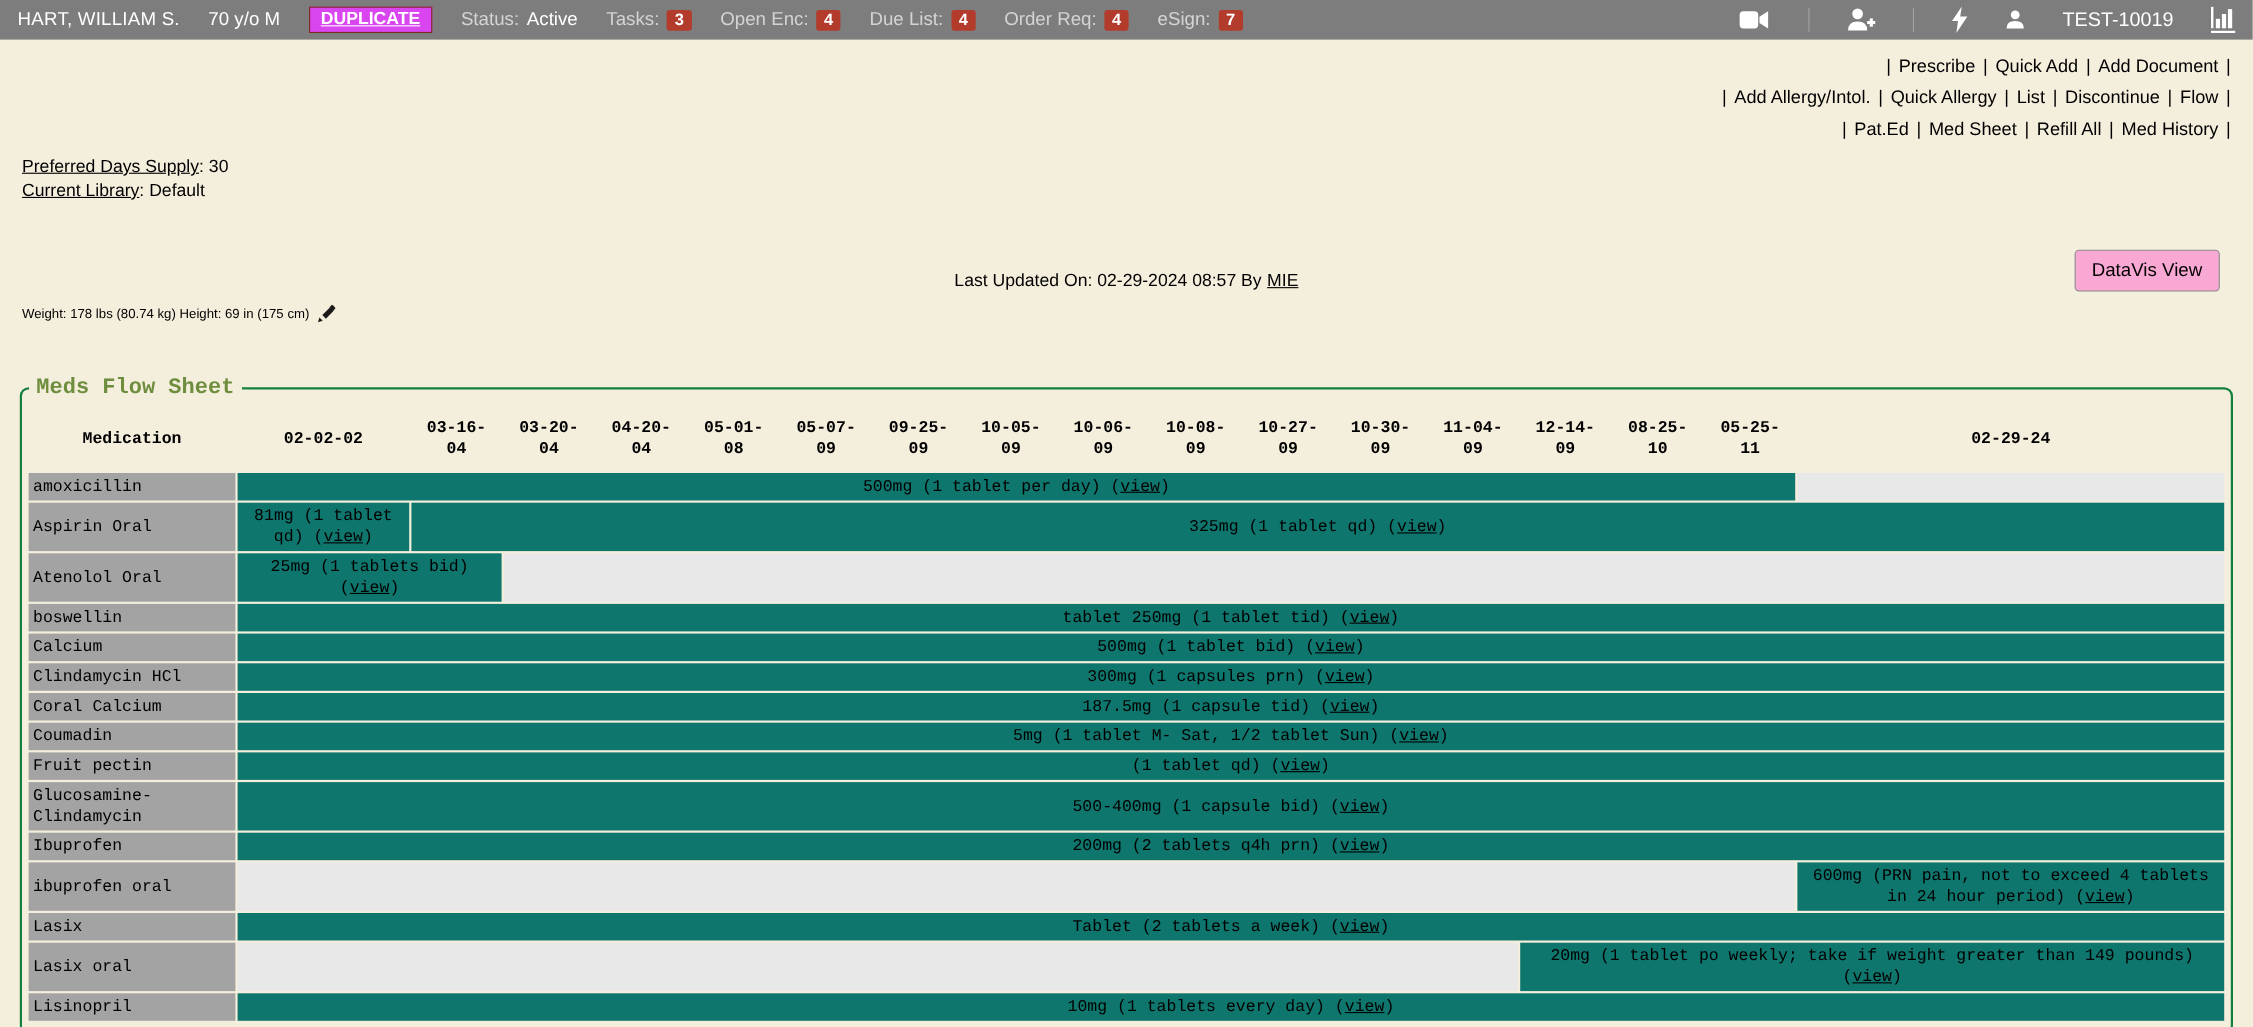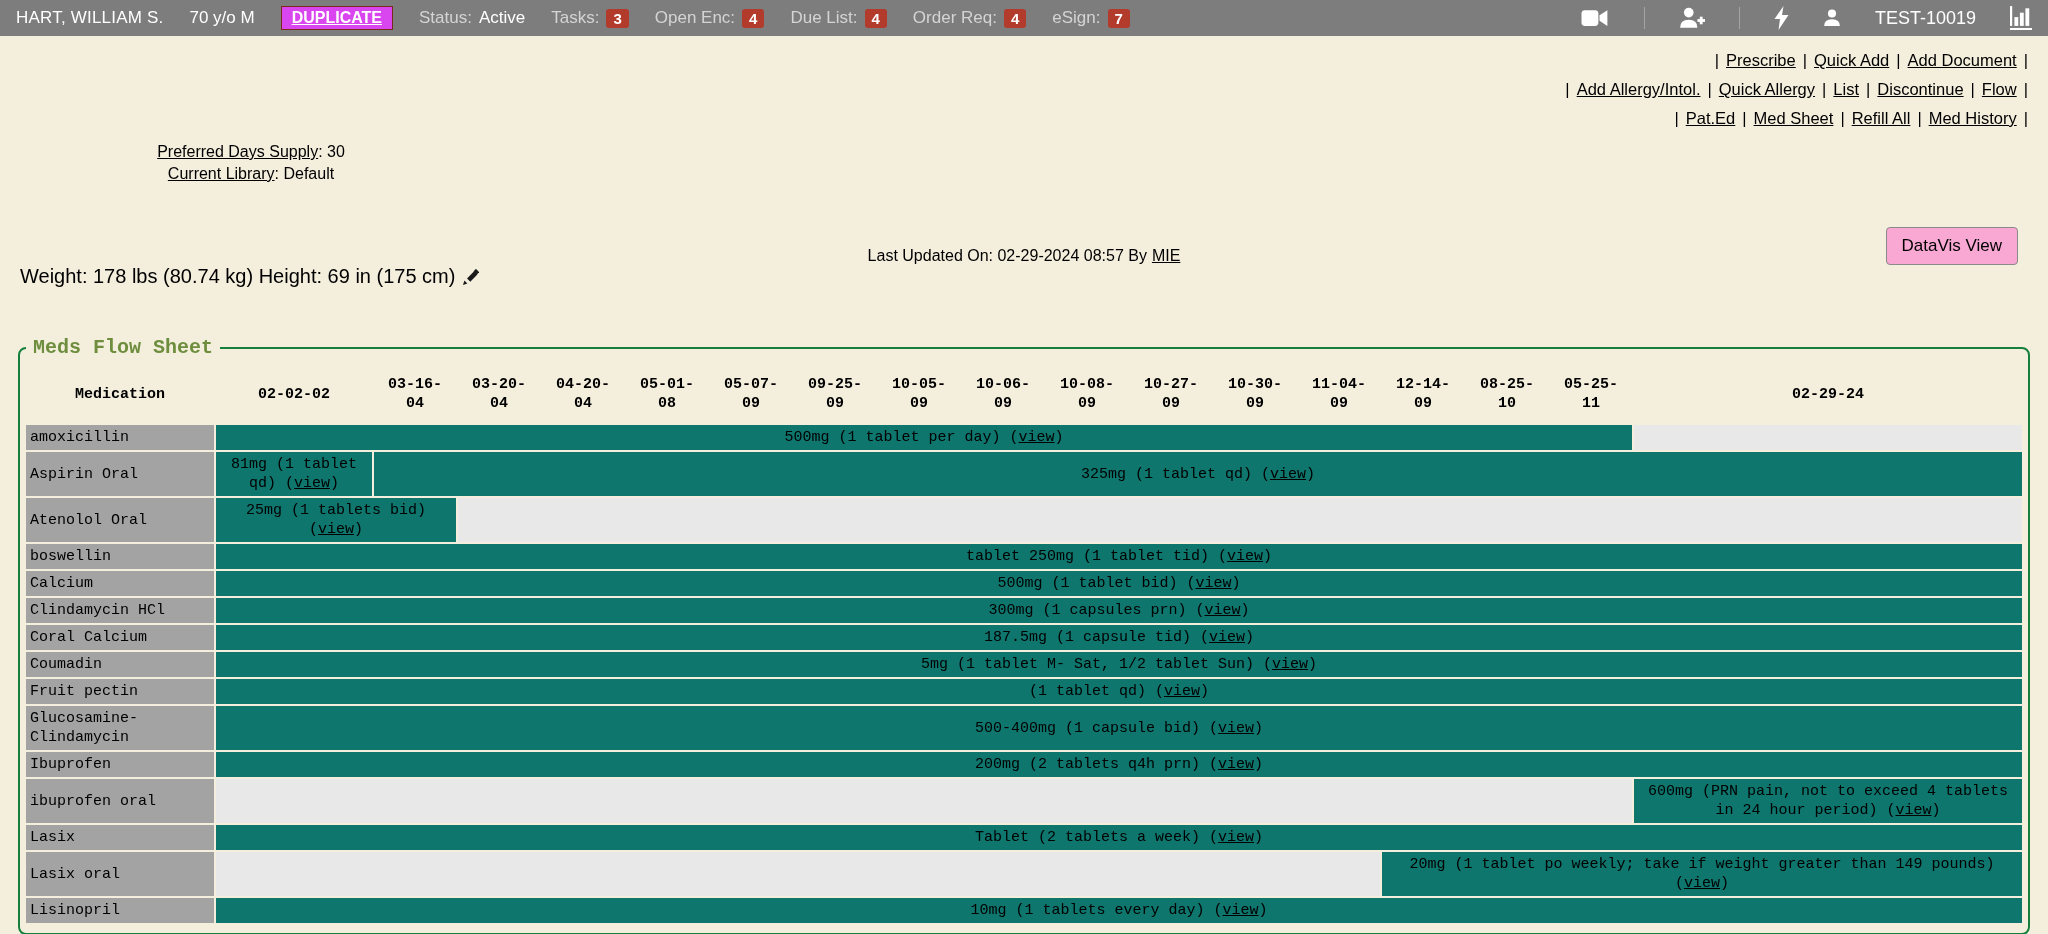--- a/index.html
+++ b/index.html
@@ -34,41 +34,41 @@
   .tb-sep { width:1px; height:22px; background:#a3a3a3; }
   .tb-icon { display:inline-flex; align-items:flex-end; cursor:pointer; }
   .tb-icon svg { display:block; }
   .tb-user-id { font-size:18px; }
   .chart-link { border-bottom:2px solid #fff; padding-bottom:2px; }
 
   
   .quick-links {
     text-align:right; padding:10px 20px 0; font-size:16.5px; line-height:29px;
   }
-  .quick-links a { color:#000; text-decoration:underline; margin:0 7px; cursor:pointer; }
+  .quick-links a { color:#000; margin:0 7px; cursor:pointer; }
   .ql-sep { color:#000; }
 
   
   .info-row { display:flex; padding:8px 20px 0; }
   .info-left { flex:1; font-size:16px; line-height:22px; }
-  .info-right { width:462px; font-size:16px; line-height:22px;text-align:center; }
+  .info-right { width:462px; font-size:16px; line-height:22px; }
   .info-line a { color:#000; text-decoration:underline; cursor:pointer; }
 
   
   .datavis-btn {
     position:absolute; top:227px; right:30px;
     font-size:17px; font-family:"Liberation Sans", sans-serif;
     padding:8px 15px; background:#f9a8d4; border:1px solid #8a8a8a;
     border-radius:4px; cursor:pointer; color:#000;
   }
 
   
   .last-updated { text-align:center; margin-top:62px; font-size:16px; }
   .last-updated a { color:#000; text-decoration:underline; margin-left:5px; cursor:pointer; }
-  .vitals { padding:0 20px; font-size:20px; display:flex; align-items:center; gap:8px; }
+  .vitals { padding:0 20px; margin-top:12px; font-size:12px; display:flex; align-items:center; gap:8px; }
   .pencil-icon { cursor:pointer; display:inline-flex; }
 
   
   fieldset.flow-sheet {
     margin:48px 18px 0; padding:4px 4px 8px;
     border:2px solid #15803d; border-radius:8px;font-family:Liberation Mono, monospace;
   }
   fieldset.flow-sheet legend {
     color:#6e8e3e; font-weight:bold; font-size:20px; padding:0 7px; margin-left:2px;
   }

